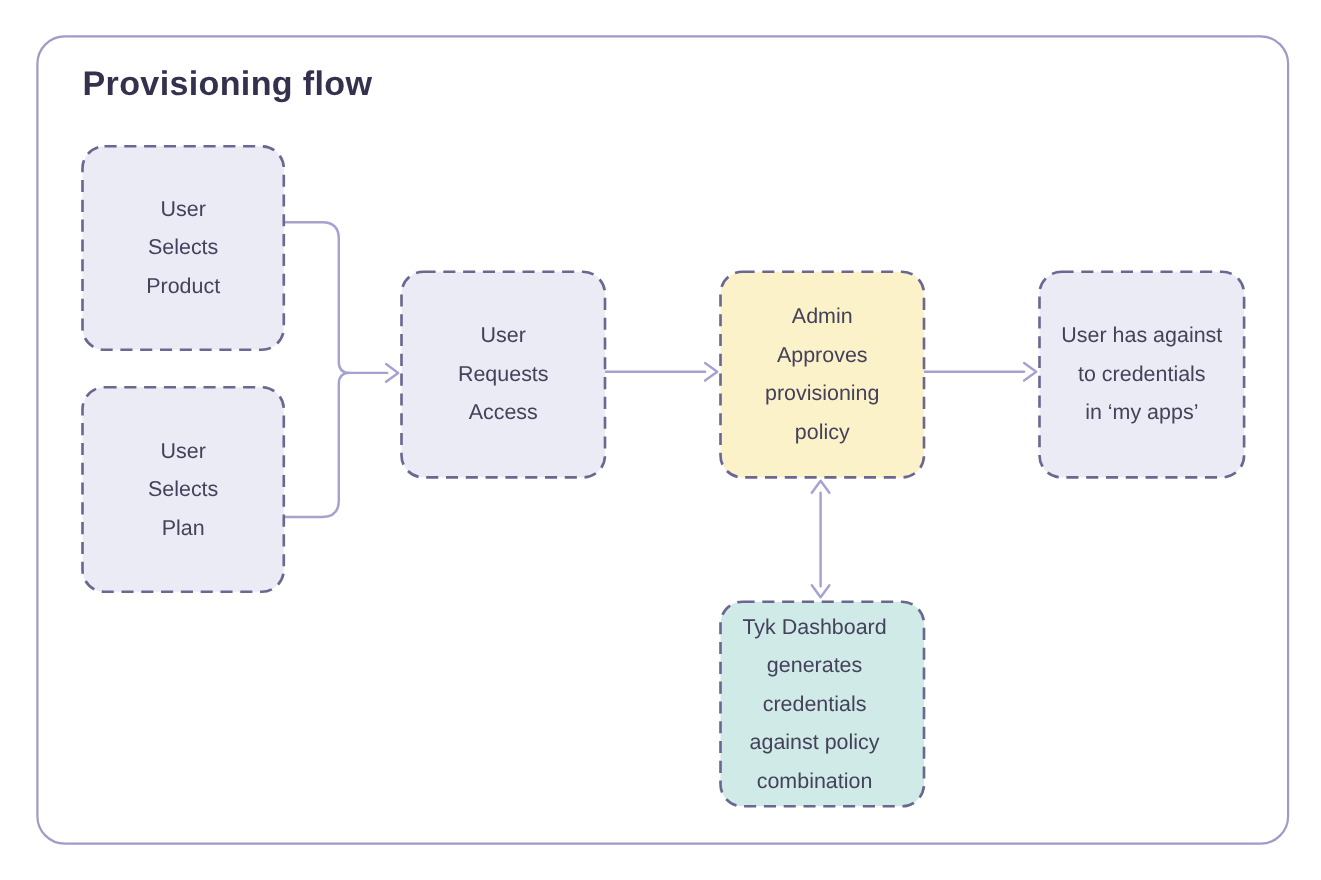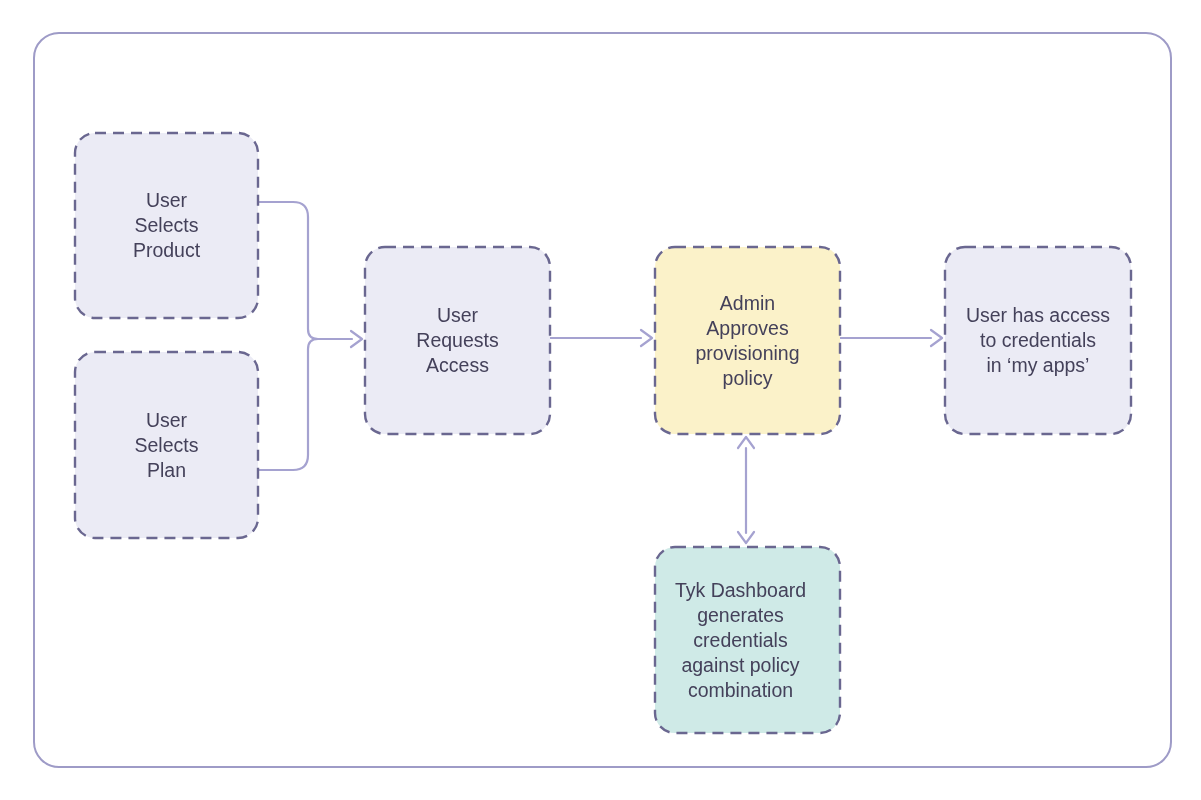--- a/index.html
+++ b/index.html
@@ -50,32 +50,33 @@
     stroke-linejoin: round;
   }
   .node-label {
     position: absolute;
     display: flex;
     align-items: center;
     justify-content: center;
     text-align: center;
     white-space: pre-line;
     font-size: 19.5px;
-    line-height: 25px;
+    line-height: 35px;
     color: var(--node-text, #44415a);
     pointer-events: none;
   }
 </style>
 </head>
 <body>
 
 <div class="canvas">
 
   <div class="frame"></div>
 
+  <div class="diagram-title">Provisioning flow</div>
 
   <svg class="layer" viewBox="0 0 1201 800">
 
     <g>
       <path class="edge" d="M 259 202 H 293 Q 308 202 308 217 V 329 Q 308 339 318 339"></path>
       <path class="edge" d="M 259 470 H 293 Q 308 470 308 455 V 349 Q 308 339 318 339"></path>
       <path class="edge" d="M 318 339 H 352"></path>
       <path class="edge" d="M 351 331 L 362 339 L 351 347"></path>
 
       <path class="edge" d="M 550 338 H 641"></path>
@@ -103,21 +104,21 @@
   <div class="node-label" style="left:75px;  top:352px; width:183px; height:186px">User
 Selects
 Plan</div>
   <div class="node-label" style="left:365px; top:247px; width:185px; height:187px">User
 Requests
 Access</div>
   <div class="node-label" style="left:655px; top:247px; width:185px; height:187px">Admin
 Approves
 provisioning
 policy</div>
-  <div class="node-label" style="left:945px; top:247px; width:186px; height:187px">User has access
+  <div class="node-label" style="left:945px; top:247px; width:186px; height:187px">User has against
 to credentials
 in ‘my apps’</div>
   <div class="node-label" style="left:655px; top:547px; width:171px; height:186px">Tyk Dashboard
 generates
 credentials
 against policy
 combination</div>
 
 </div>
 

